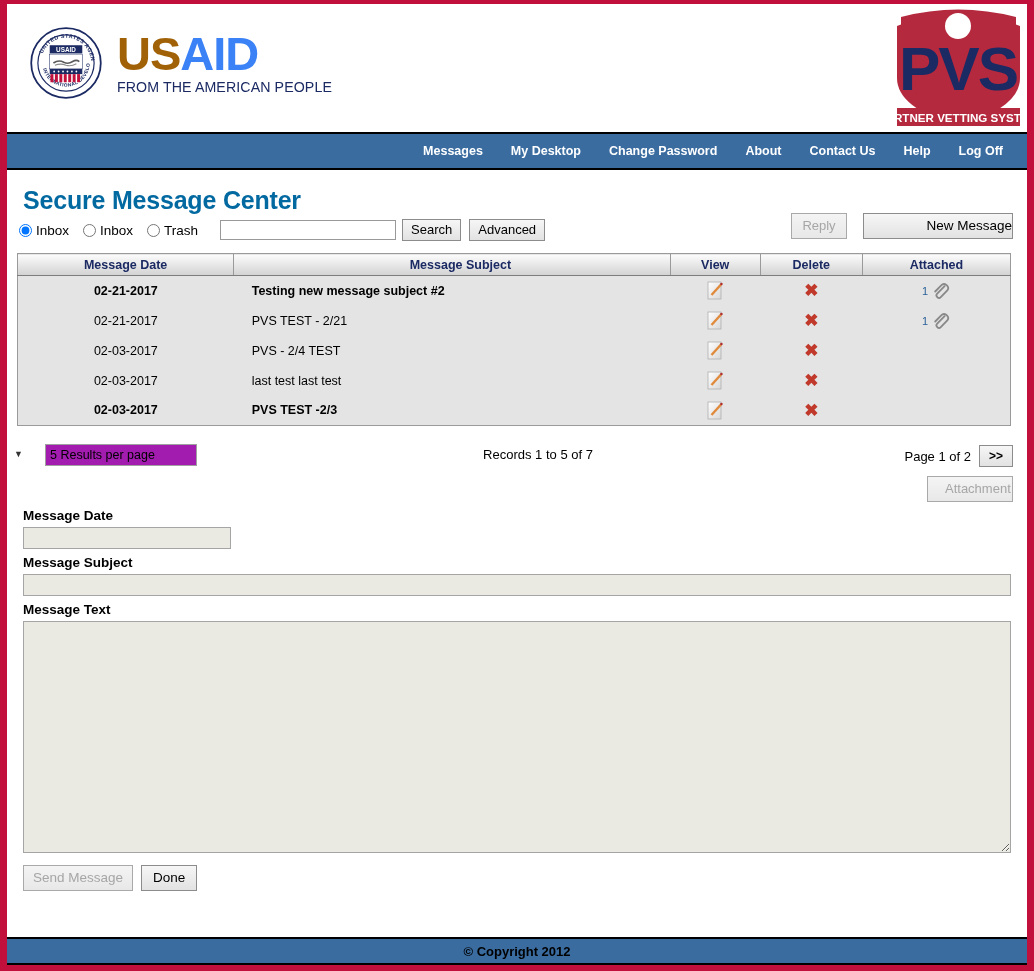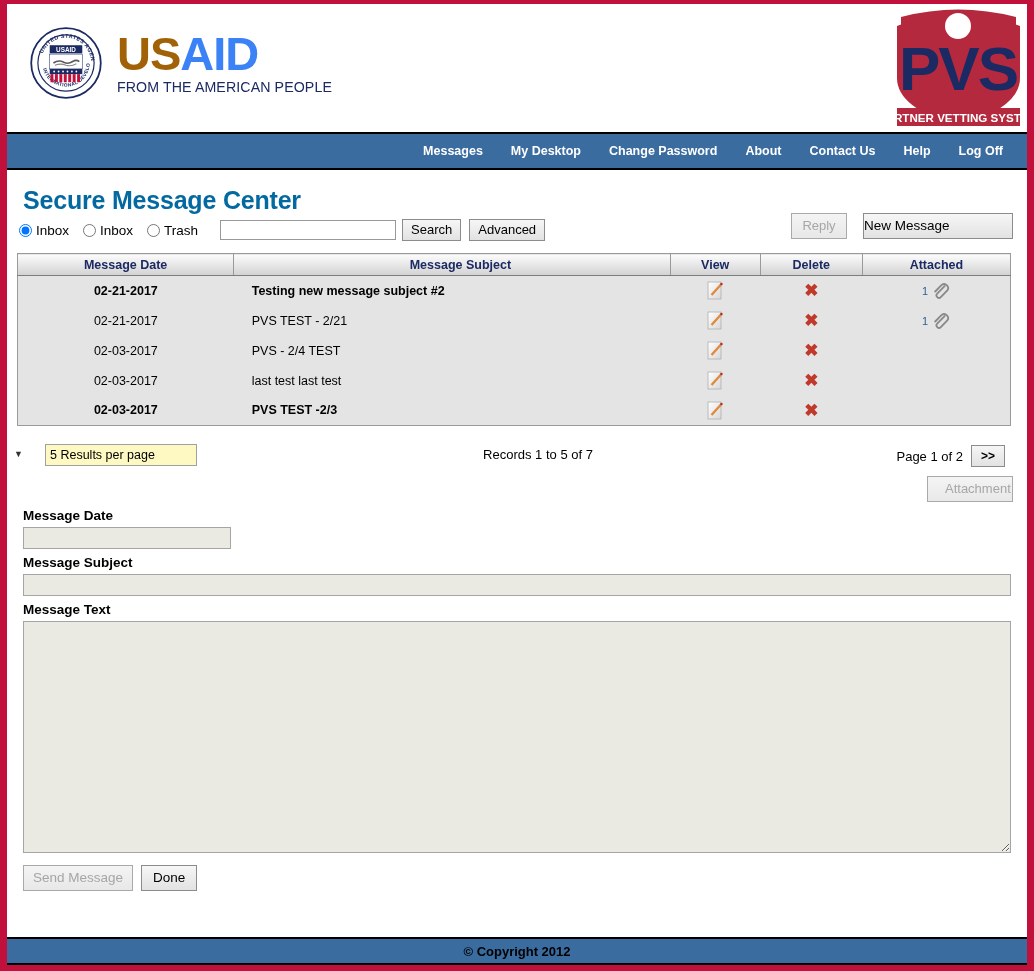--- a/index.html
+++ b/index.html
@@ -130,21 +130,21 @@
   }
   .search-btn { margin-left: 6px; }
   .advanced-btn { margin-left: 8px; }
 
   .right-buttons {
     position: absolute;
     right: 4px; top: -2px;
     display: flex; align-items: center;
   }
   .reply-btn { width: 56px; text-align: center; padding: 4px 0; }
-  .newmsg-btn { width: 150px; text-align: left; padding: 4px 0; margin-left: 16px; font-size: 13.5px;}
+  .newmsg-btn { width: 150px; text-align: right; padding: 4px 0; margin-left: 16px; font-size: 13.5px;}
 
   
   .msg-table {
     margin-top: 8px;
     width: 994px;
     border-collapse: collapse;
     border: 1px solid #9a9a9a;
     background: #e4e4e4;
     table-layout: fixed;
   }
@@ -193,21 +193,21 @@
 
   
   .pager-row {
     position: relative;
     margin-top: 18px;
     height: 24px;
   }
   .per-page {
     position: absolute; left: 14px; top: 0;
     width: 152px; height: 22px;
-    background: #fef9c3;
+    background: #a21caf;
     border: 1px solid #a0a0a0;
     font-family: "Liberation Sans", sans-serif;
     font-size: 12.5px;
     color: #000;
     padding: 0 4px;
     cursor: pointer;
     -webkit-appearance: none;
     appearance: none;
   }
   .per-page-wrap { position: absolute; left: 14px; top: 0; }
@@ -215,21 +215,21 @@
     position: absolute; right: 8px; top: 5px;
     font-size: 9px; color: #333; pointer-events: none;
   }
   .records-text {
     position: absolute; left: 0; right: 0; top: 3px;
     text-align: center;
     font-size: 13px; color: #000;
     margin-left: 42px;
   }
   .page-nav {
-    position: absolute; right: 12px; top: 1px;
+    position: absolute; right: 4px; top: 1px;
     display: flex; align-items: center; gap: 8px;
     font-size: 13px;
   }
   .page-next {
     font-weight: bold; font-size: 12px;
     padding: 2px 9px;
   }
   .attachment-row {
     position: relative; height: 26px; margin-top: 8px;
   }

